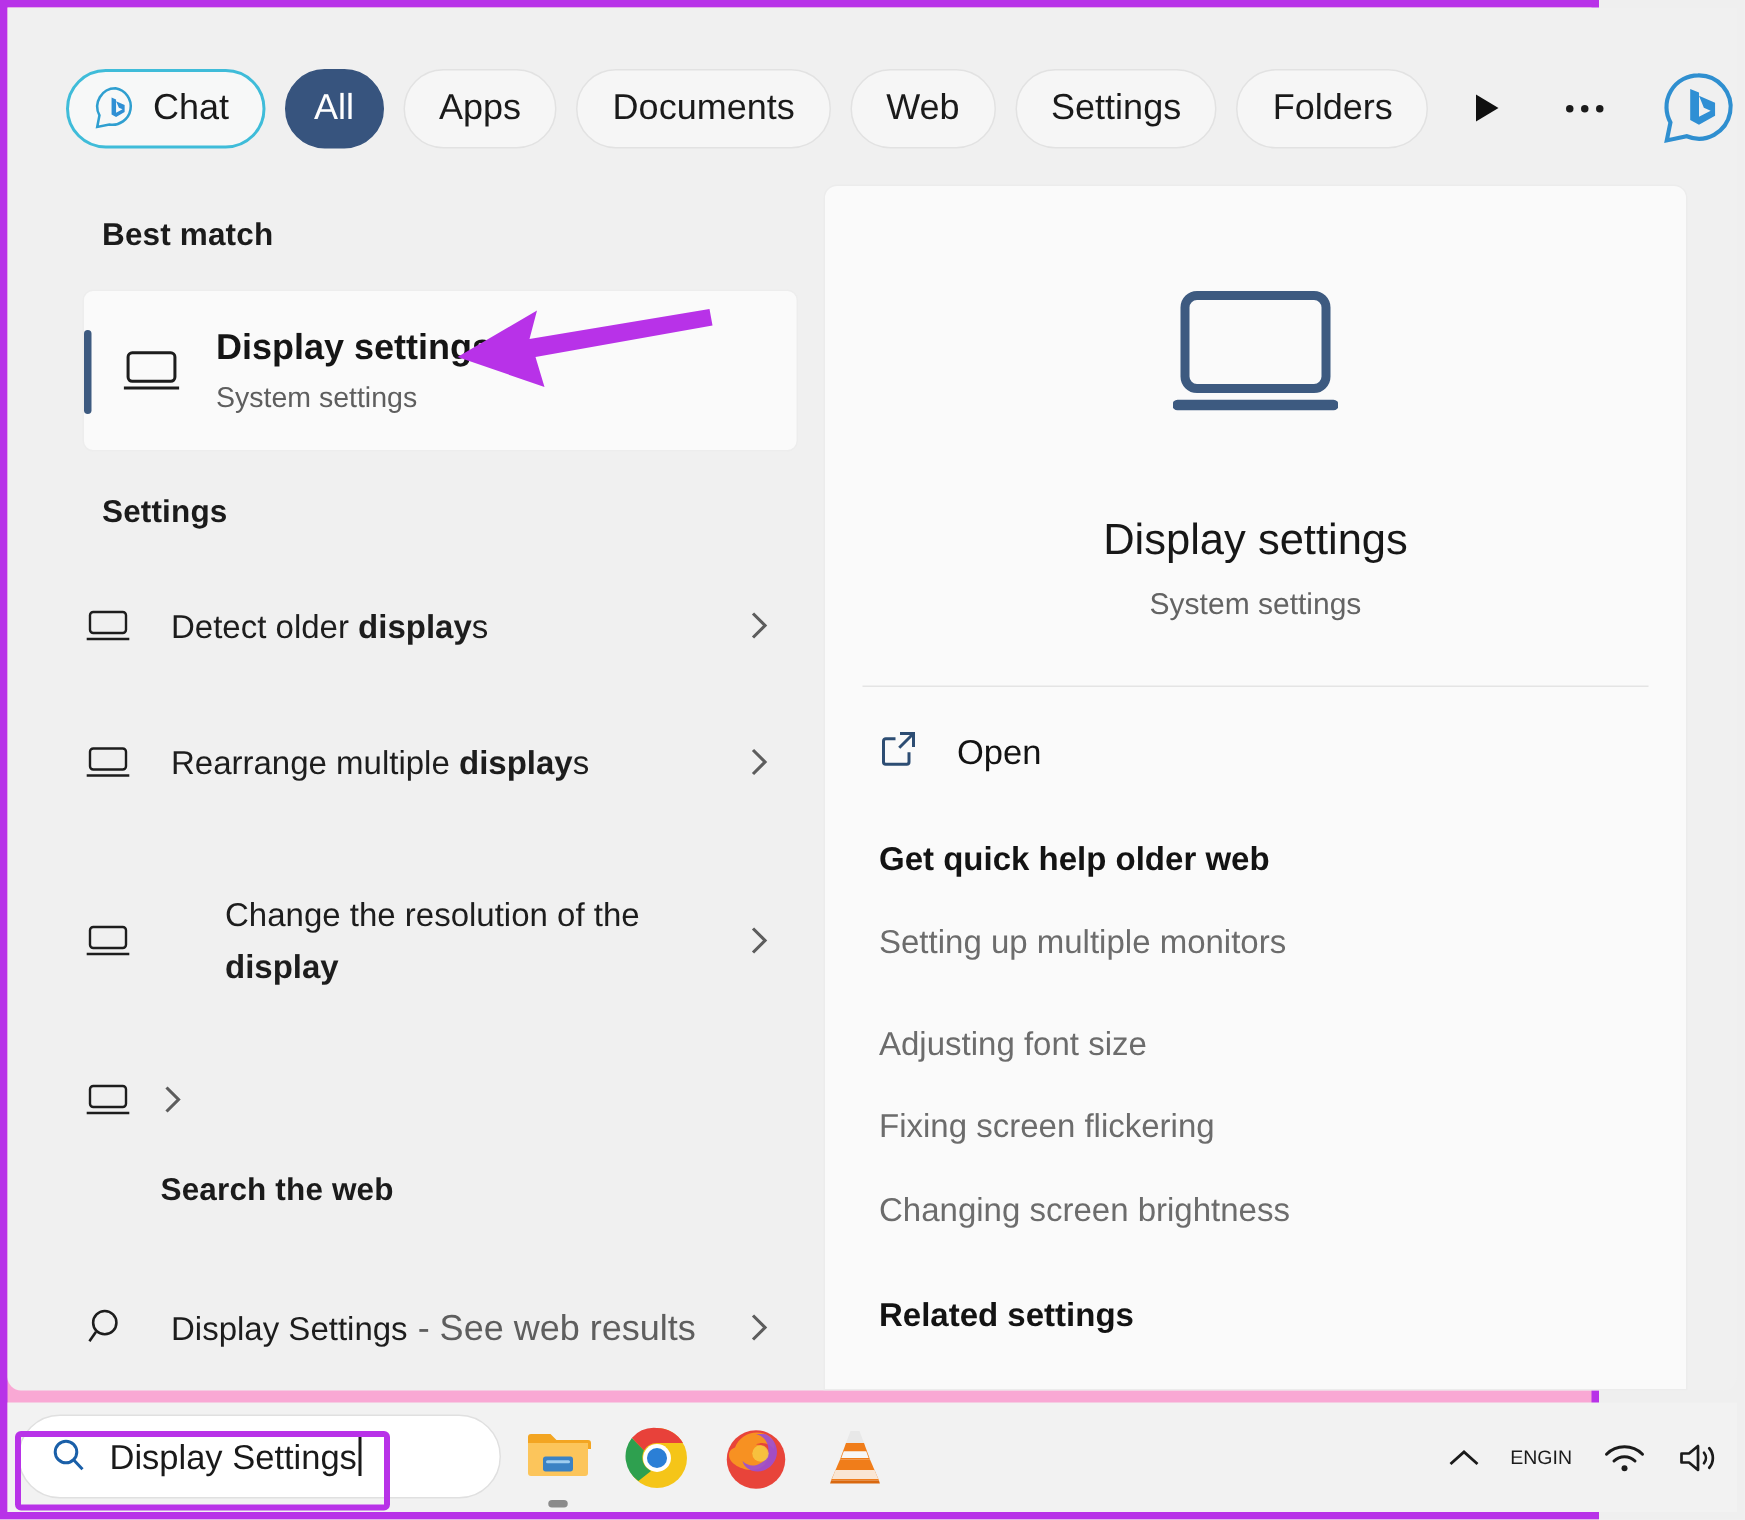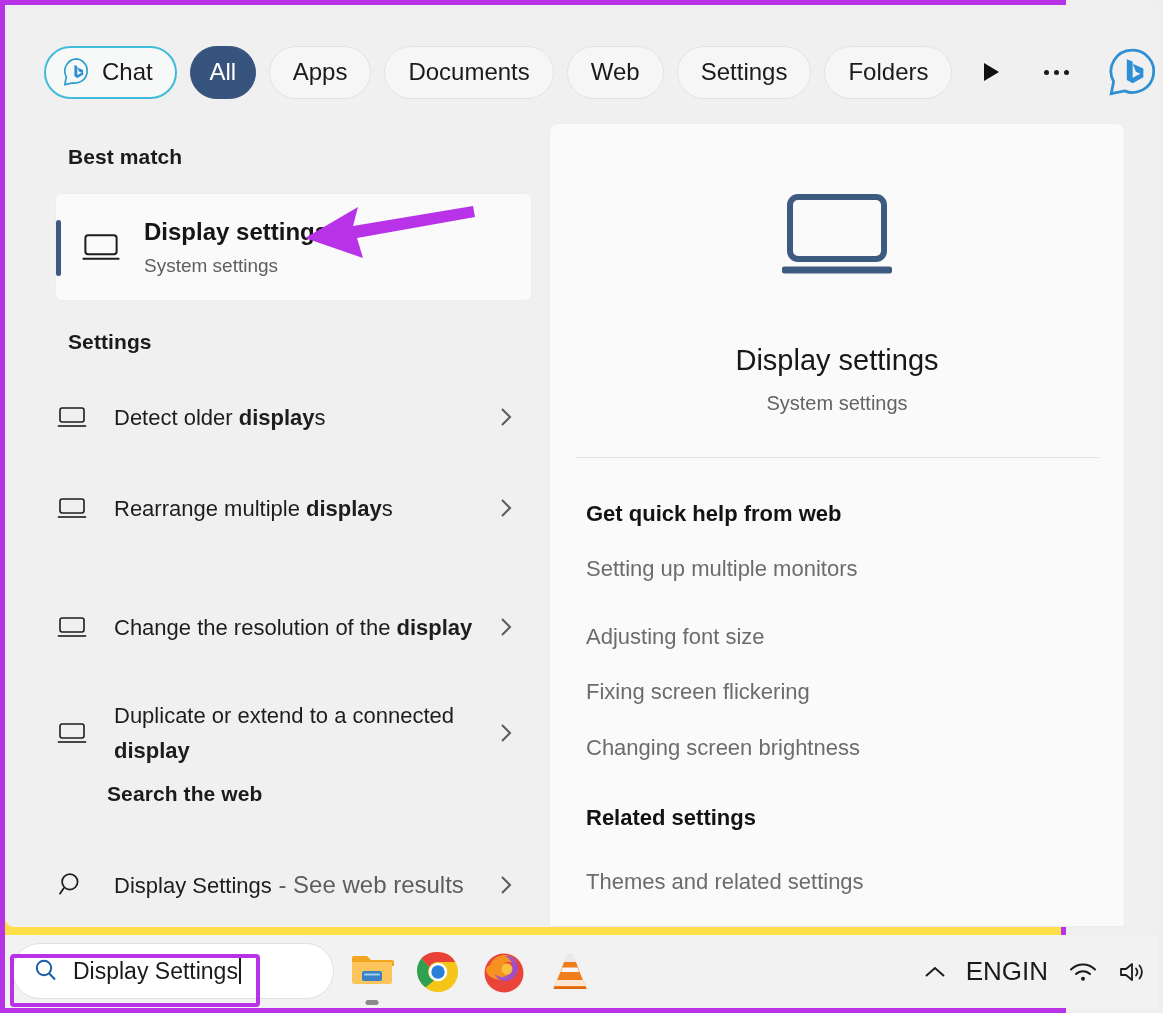--- a/index.html
+++ b/index.html
@@ -3,21 +3,21 @@
 <meta charset="utf-8">
 <style>
   * { box-sizing: border-box; margin: 0; padding: 0; }
   html, body {
     width: 1163px; height: 1013px;
     font-family: "Liberation Sans", sans-serif;
     background: #efefef; overflow: hidden;
   }
   #root {
     position: relative; width: 1066px; height: 1013px;
-    border: 5px solid #b832e8; background: #fde047; padding-left: 24px;
+    border: 5px solid #b832e8; background: #f9a8d4; padding-left: 24px;
   }
 
   
   .search-panel {
     position: absolute; left: 0; top: 0; width: 1153px; height: 922px;
     background: #f0f0f0; border-radius: 0 0 9px 9px; overflow: hidden;
   }
 
   
   .tabbar {
@@ -138,21 +138,21 @@
   .tb-app { width: 44px; height: 44px; position: relative; cursor: pointer; }
   .run-dot {
     position: absolute; left: 50%; bottom: -11px; transform: translateX(-50%);
     width: 13px; height: 5px; border-radius: 3px; background: #8b8b8b;
   }
   .tray {
     position: absolute; right: 6px; top: 0; height: 73px; display: flex;
     align-items: center; gap: 20px; padding-right: 6px;
   }
   .tray-item { display: flex; align-items: center; justify-content: center; cursor: pointer; }
-  .lang { font-size: 26px; color: #1b1b1b; line-height: 23px; text-align: left; }
+  .lang { font-size: 13px; color: #1b1b1b; line-height: 23px; text-align: left; }
 
   
   .arrow-overlay {
     position: absolute; left: 0; top: 0; width: 1153px; height: 1003px;
     pointer-events: none;
   }
 </style>
 </head>
 <body>
 
@@ -254,21 +254,21 @@
             </svg>
           </span>
           <span class="res-label"><span>Rearrange multiple </span><b>display</b><span>s</span></span>
           <span class="chev">
             <svg viewBox="0 0 12 20" width="12" height="20">
                 <polyline points="2,2 10,10 2,18" fill="none" stroke="#5d5d5d" stroke-width="2.1"></polyline>
               </svg>
           </span>
         </div>
 
-        <div class="res-item" style="top:462px;height:80px;">
+        <div class="res-item" style="top:462px;height:80px;gap:36px;">
           <span class="res-ico">
             <svg viewBox="0 0 30 23" width="30" height="23">
               <rect x="3" y="2" width="24" height="14" rx="2.2" fill="none" stroke="#1d1d1d" stroke-width="1.6"></rect>
               <line x1="0.8" y1="20" x2="29.2" y2="20" stroke="#1d1d1d" stroke-width="1.6"></line>
             </svg>
           </span>
           <span class="res-label"><span>Change the resolution of the </span><b>display</b><span></span></span>
           <span class="chev">
             <svg viewBox="0 0 12 20" width="12" height="20">
                 <polyline points="2,2 10,10 2,18" fill="none" stroke="#5d5d5d" stroke-width="2.1"></polyline>
@@ -276,21 +276,20 @@
           </span>
         </div>
 
         <div class="res-item" style="top:568px;height:80px;">
           <span class="res-ico">
             <svg viewBox="0 0 30 23" width="30" height="23">
               <rect x="3" y="2" width="24" height="14" rx="2.2" fill="none" stroke="#1d1d1d" stroke-width="1.6"></rect>
               <line x1="0.8" y1="20" x2="29.2" y2="20" stroke="#1d1d1d" stroke-width="1.6"></line>
             </svg>
           </span>
-          <span class="res-label"><span>Duplicate or extend to a connected </span><b>display</b><span></span></span>
           <span class="chev">
             <svg viewBox="0 0 12 20" width="12" height="20">
                 <polyline points="2,2 10,10 2,18" fill="none" stroke="#5d5d5d" stroke-width="2.1"></polyline>
               </svg>
           </span>
         </div>
       </div>
 
       <div class="section-head" style="position:absolute;top:657px;margin-left:39px;">Search the web</div>
 
@@ -314,22 +313,32 @@
       <div class="pv-icon">
         <svg viewBox="0 0 110 86" width="110" height="86">
           <rect x="8" y="5" width="94" height="62" rx="8" fill="none" stroke="#3d5a80" stroke-width="6"></rect>
           <line x1="3" y1="78" x2="107" y2="78" stroke="#3d5a80" stroke-width="7" stroke-linecap="round"></line>
         </svg>
       </div>
       <div class="pv-title">Display settings</div>
       <div class="pv-sub">System settings</div>
       <div class="pv-divider"></div>
 
-
-      <div class="pv-row head" style="margin-top:42px;">Get quick help from web</div>
+      <div class="pv-open">
+        <span>
+          <svg viewBox="0 0 26 26" width="26" height="26">
+            <path d="M14 3h9v9" fill="none" stroke="#2d4d73" stroke-width="2"></path>
+            <path d="M23 3l-9.5 9.5" fill="none" stroke="#2d4d73" stroke-width="2"></path>
+            <path d="M20 15.5V22a1.5 1.5 0 0 1-1.5 1.5h-14A1.5 1.5 0 0 1 3 22V8a1.5 1.5 0 0 1 1.5-1.5H11" fill="none" stroke="#2d4d73" stroke-width="2"></path>
+          </svg>
+        </span>
+        <span class="pv-open-label">Open</span>
+      </div>
+
+      <div class="pv-row head" style="margin-top:42px;">Get quick help older web</div>
 
       <div class="pv-row muted" style="margin-top:27px;">Setting up multiple monitors</div>
       <div class="pv-row muted" style="margin-top:40px;">Adjusting font size</div>
       <div class="pv-row muted" style="margin-top:27px;">Fixing screen flickering</div>
       <div class="pv-row muted" style="margin-top:28px;">Changing screen brightness</div>
 
       <div class="pv-row head" style="margin-top:42px;">Related settings</div>
       <div class="pv-row muted" style="margin-top:36px;">Themes and related settings</div>
     </div>
   </div>

